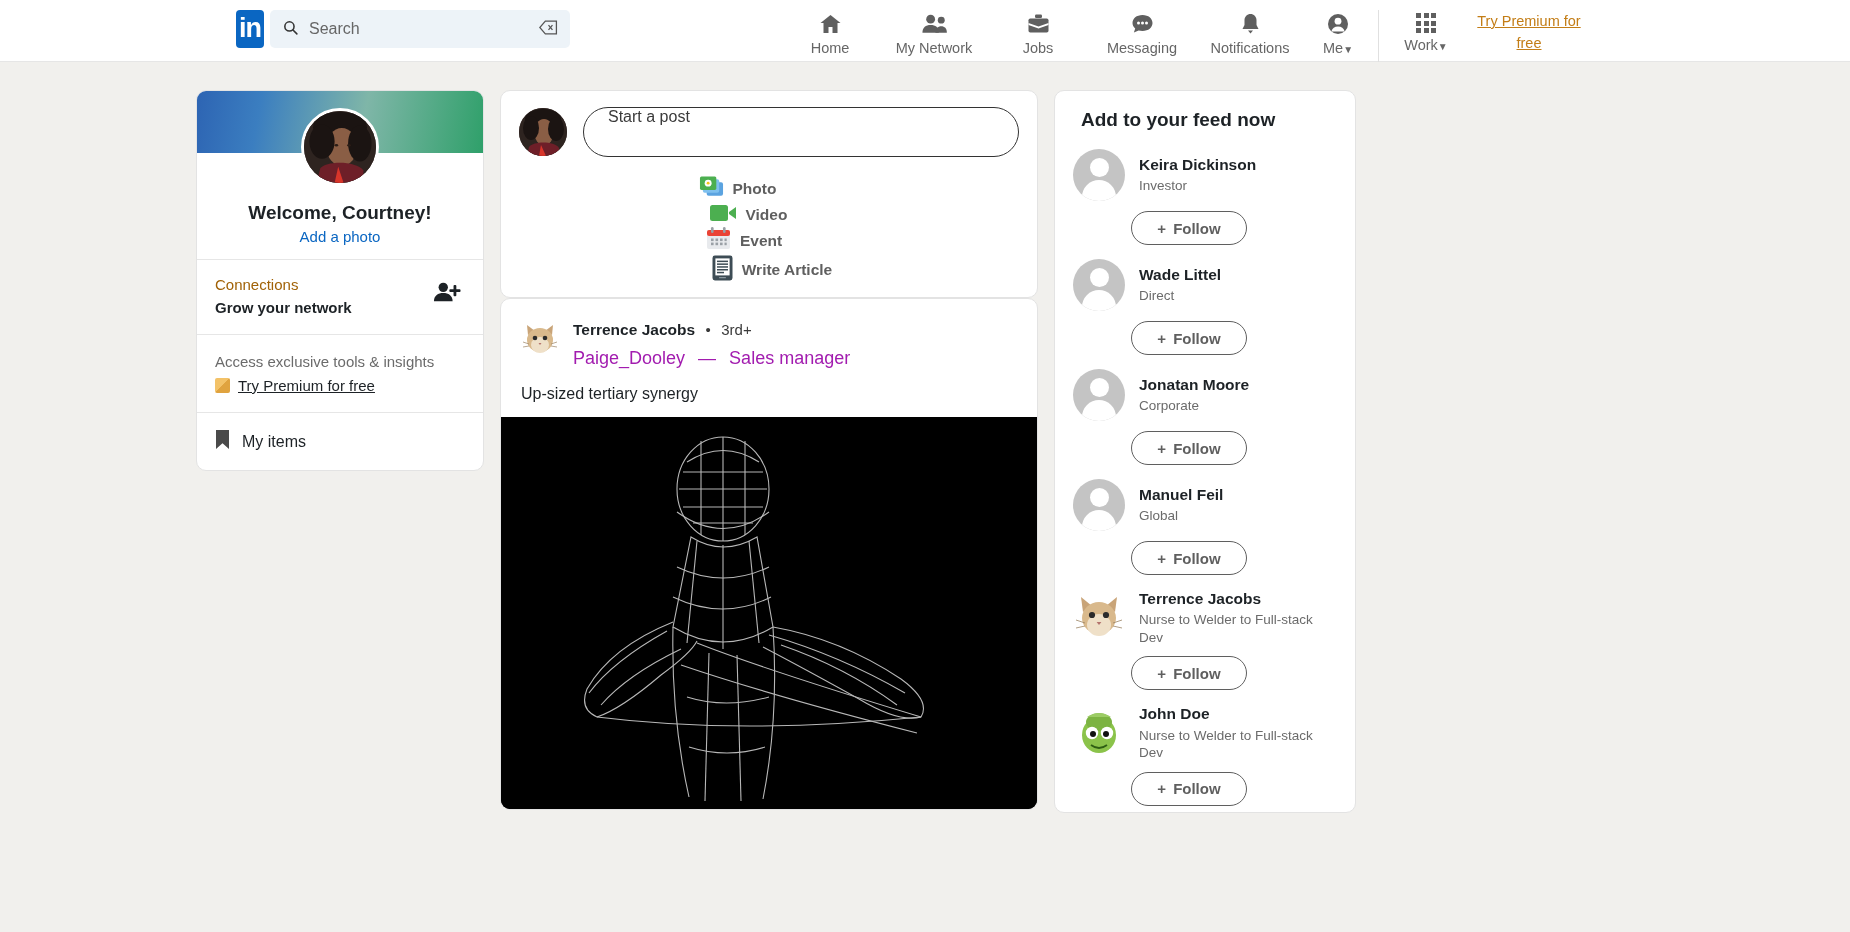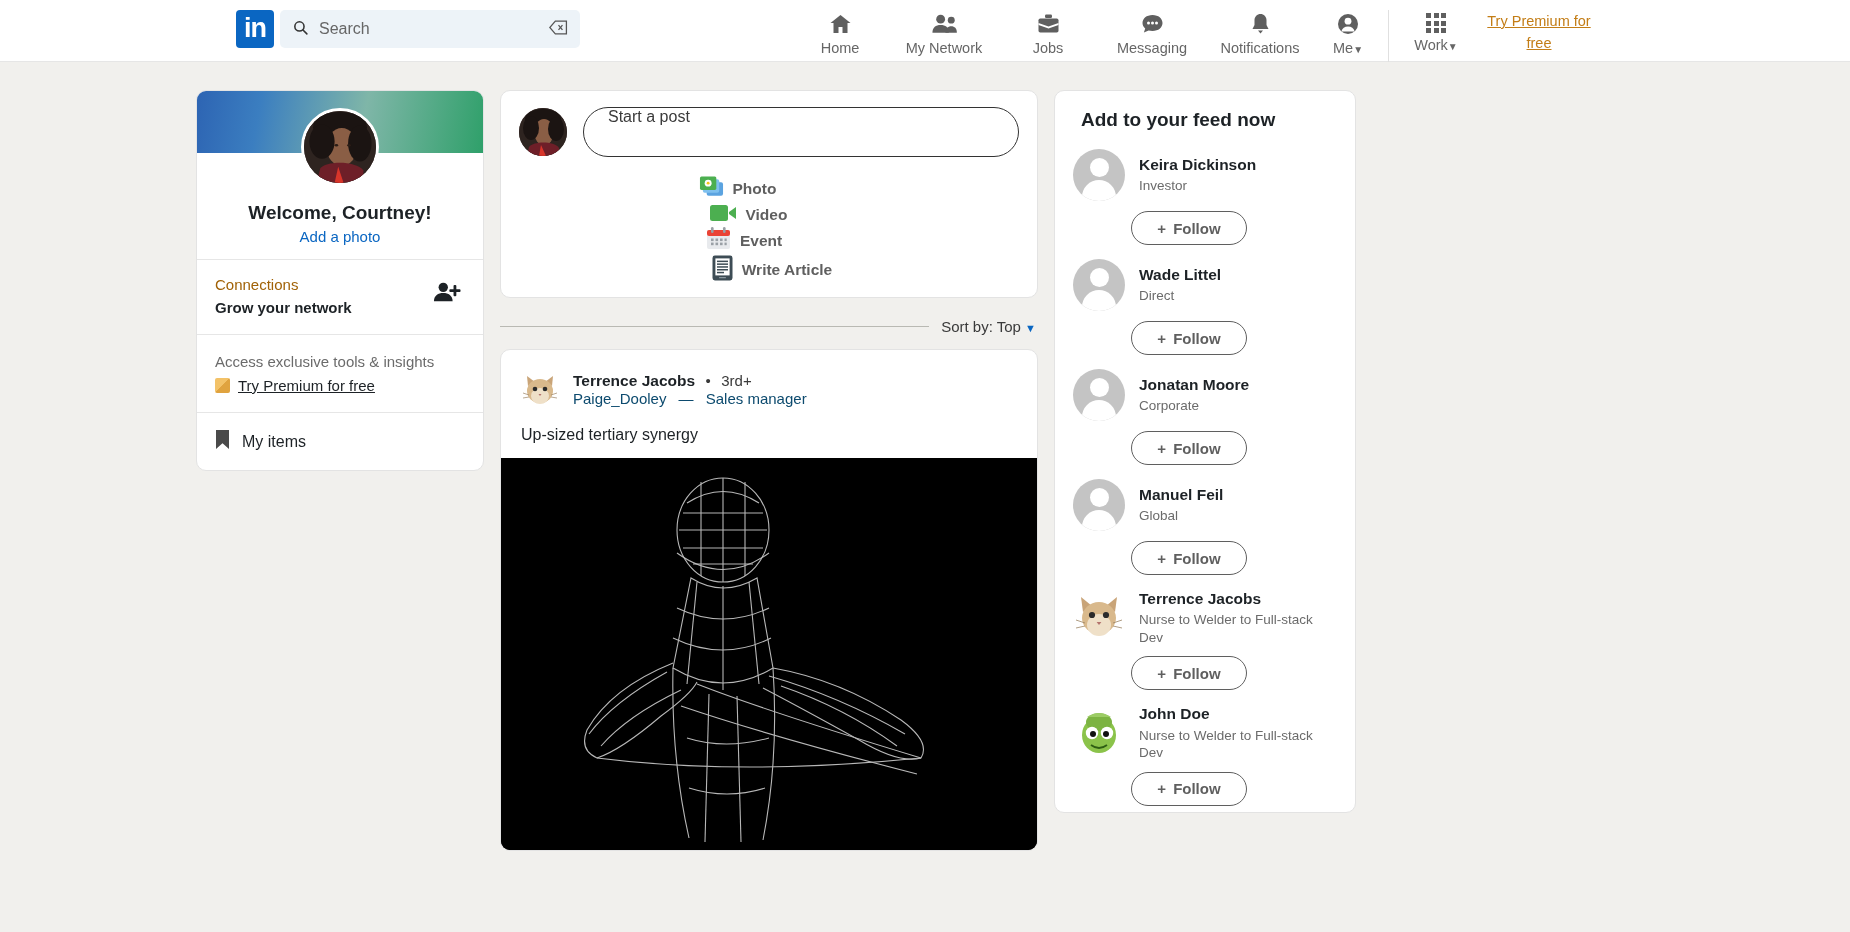--- a/index.html
+++ b/index.html
@@ -16,21 +16,21 @@
     position: relative;
     height: 62px;
     background: #ffffff;
     border-bottom: 1px solid #e6e6e6;
     display: flex;
     align-items: flex-start;
     padding-left: 236px;
     padding-top: 10px;
   }
   .logo {
-    width: 38px; height: 38px;
+    width: 28px; height: 38px;
     background: #0a66c2;
     border-radius: 4px;
     color: #fff;
     font-weight: bold;
     font-size: 27px;
     line-height: 36px;
     text-align: center;
     font-family: "Liberation Sans", sans-serif;
     letter-spacing: -1px;
     flex: 0 0 auto;
@@ -197,21 +197,21 @@
   }
   .sortline { flex: 1; height: 1px; background: #b9b9b3; }
   .sorttext { font-size: 15px; color: #3a3a3a; white-space: nowrap; cursor: pointer; }
   .blue-caret { color: #0a66c2; font-size: 11px; }
   .post-head { padding: 22px 20px 10px 20px; display: flex; gap: 14px; }
   .post-av {
     width: 38px; height: 38px; flex: 0 0 auto; overflow:hidden; position:relative;
   }
   .post-name { font-size: 15.5px; font-weight: bold; color: #1d2226; }
   .post-meta { font-size: 15px; color: #3a3a3a; }
-  .post-sub { font-size: 15px; color: #0c4a6e; }
+  .post-sub { font-size: 18px; color: #a21caf; margin-top: 9px; }
   .post-body {
     font-size: 16px; color: #1d2226;
     padding: 6px 20px 14px 20px;
   }
   .post-img {
     width: 100%; height: 392px; background: #000;
     position: relative; overflow: hidden;
   }
 
   
@@ -497,27 +497,20 @@
                 </g>
                 <rect x="7" y="22" width="7" height="1.3" rx="0.6" fill="#8a979f"></rect>
               </svg>
             </span>
             <span class="a-lbl">Write Article</span>
           </div>
         </div>
       </div>
     </div>
 
-    <div class="sortbar">
-      <div class="sortline"></div>
-      <div class="sorttext">
-        <span>Sort by: Top</span>
-        <span class="blue-caret">▼</span>
-      </div>
-    </div>
 
     <div class="card">
       <div class="post-head">
         <div class="post-av">
           <svg viewBox="0 0 38 38">
             <rect width="38" height="38" fill="#fff"></rect>
             <path d="M7 14 L6 4 L14 10 Z" fill="#c9a478"></path>
             <path d="M31 14 L32 4 L24 10 Z" fill="#c9a478"></path>
             <ellipse cx="19" cy="19" rx="13" ry="12" fill="#d9b98c"></ellipse>
             <ellipse cx="19" cy="24" rx="9" ry="8" fill="#efe0c8"></ellipse>

